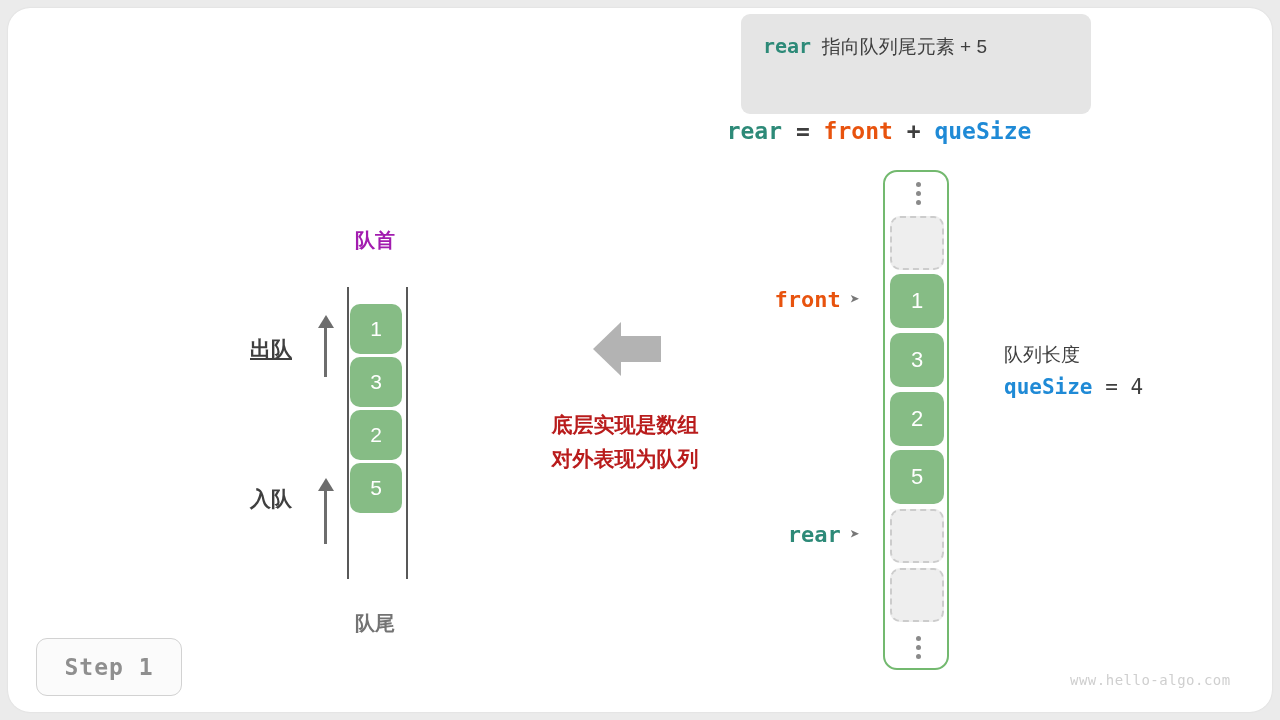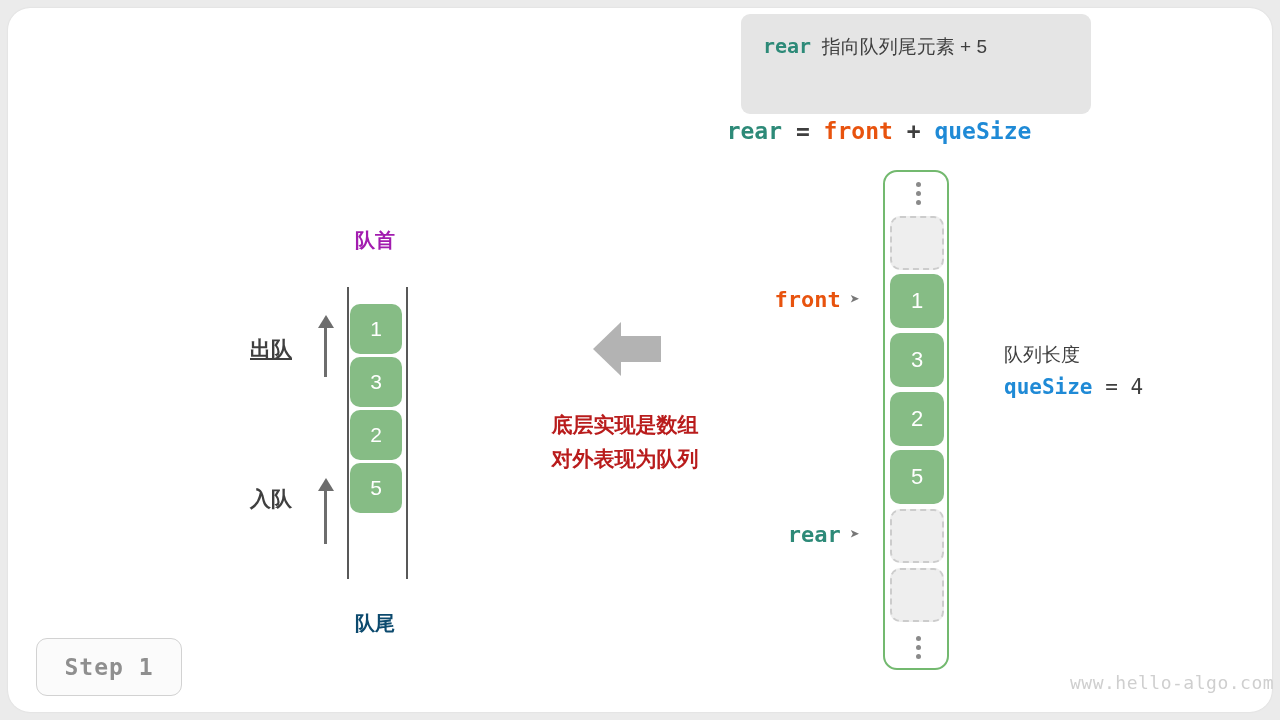--- a/index.html
+++ b/index.html
@@ -163,21 +163,21 @@
 
   
   #queue-head-label {
     left: 300px; top: 227px; width: 150px;
     text-align: center;
     font-size: 20px; font-weight: bold; color: #a21caf;
   }
   #queue-tail-label {
     left: 300px; top: 610px; width: 150px;
     text-align: center;
-    font-size: 20px; font-weight: bold; color: #0c4a6e;
+    font-size: 20px; font-weight: bold; color: #737373;
   }
   .rail {
     position: absolute;
     top: 287px;
     width: 2px;
     height: 292px;
     background: #585858;
   }
   #rail-left  { left: 347px; }
   #rail-right { left: 406px; }
@@ -269,21 +269,21 @@
     font-size: 23px;
     font-weight: bold;
     color: #8f8f8f;
     letter-spacing: 1px;
   }
 
   
   #watermark {
     left: 1070px; top: 672px;
     font-family: "DejaVu Sans Mono", "Liberation Mono", monospace;
-    font-size: 18px;
+    font-size: 14px;
     color: #cfcfcf;
     letter-spacing: 0.5px;
     white-space: nowrap;
   }
 </style>
 </head>
 <body>
 
 <div id="canvas">
   <div id="card" class="abs"></div>

